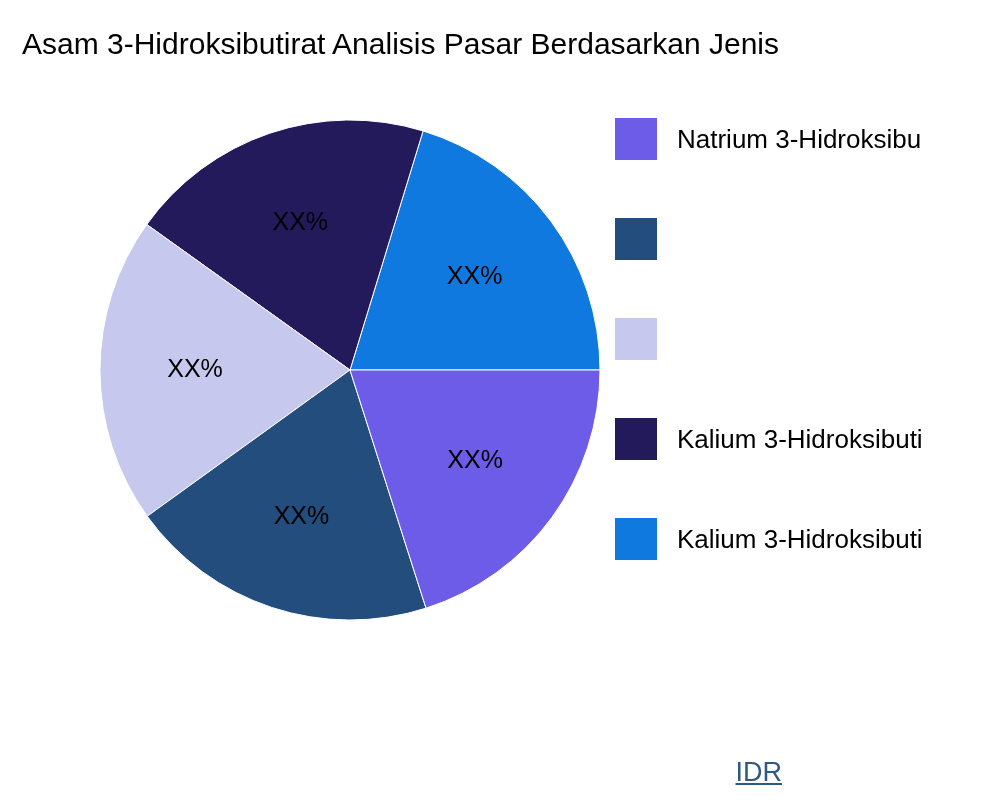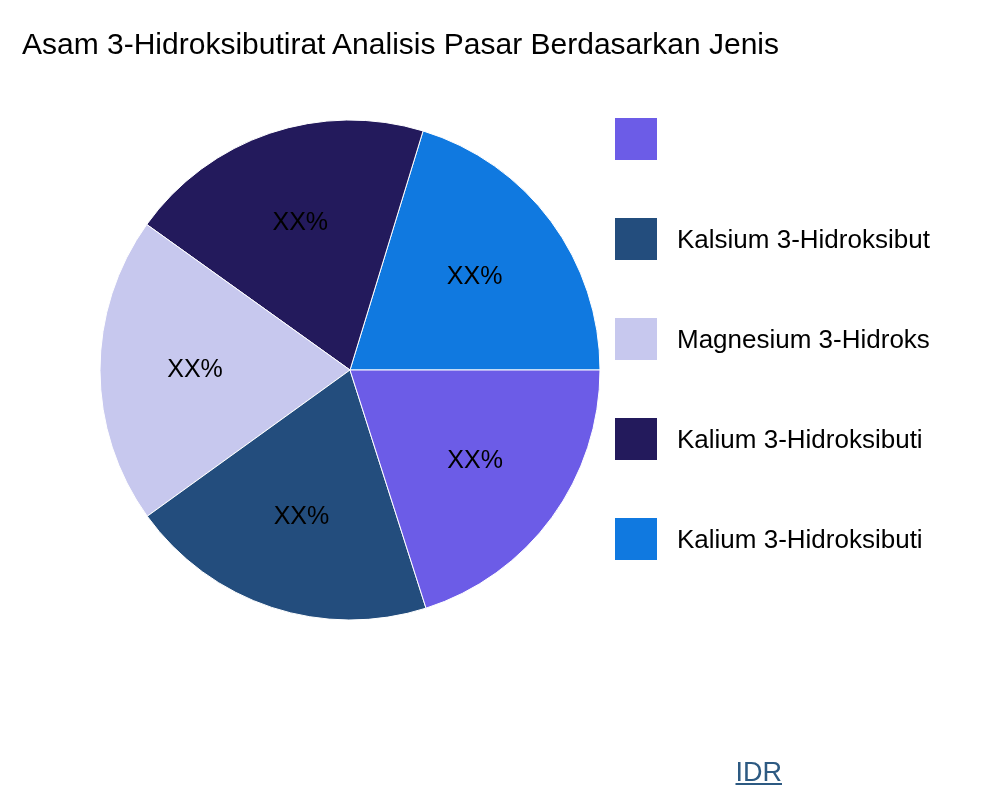--- a/index.html
+++ b/index.html
@@ -121,28 +121,27 @@
           <text x="95.00" y="250.27" class="slice-label">XX%</text>
           <text x="201.46" y="397.20" class="slice-label">XX%</text>
           <text x="375.16" y="341.43" class="slice-label">XX%</text>
         </g>
     </svg>
   </div>
 
   <div id="legend">
       <div class="legend-row">
         <span class="legend-swatch" style="background: rgb(108, 92, 231);"></span>
+        <span class="legend-label">Natrium 3-Hidroksibu</span>
       </div>
       <div class="legend-row">
         <span class="legend-swatch" style="background: rgb(35, 77, 125);"></span>
-        <span class="legend-label">Kalsium 3-Hidroksibut</span>
       </div>
       <div class="legend-row">
         <span class="legend-swatch" style="background: rgb(199, 200, 238);"></span>
-        <span class="legend-label">Magnesium 3-Hidroks</span>
       </div>
       <div class="legend-row">
         <span class="legend-swatch" style="background: rgb(35, 26, 92);"></span>
         <span class="legend-label">Kalium 3-Hidroksibuti</span>
       </div>
       <div class="legend-row">
         <span class="legend-swatch" style="background: rgb(16, 121, 224);"></span>
         <span class="legend-label">Kalium 3-Hidroksibuti</span>
       </div>
     </div>

